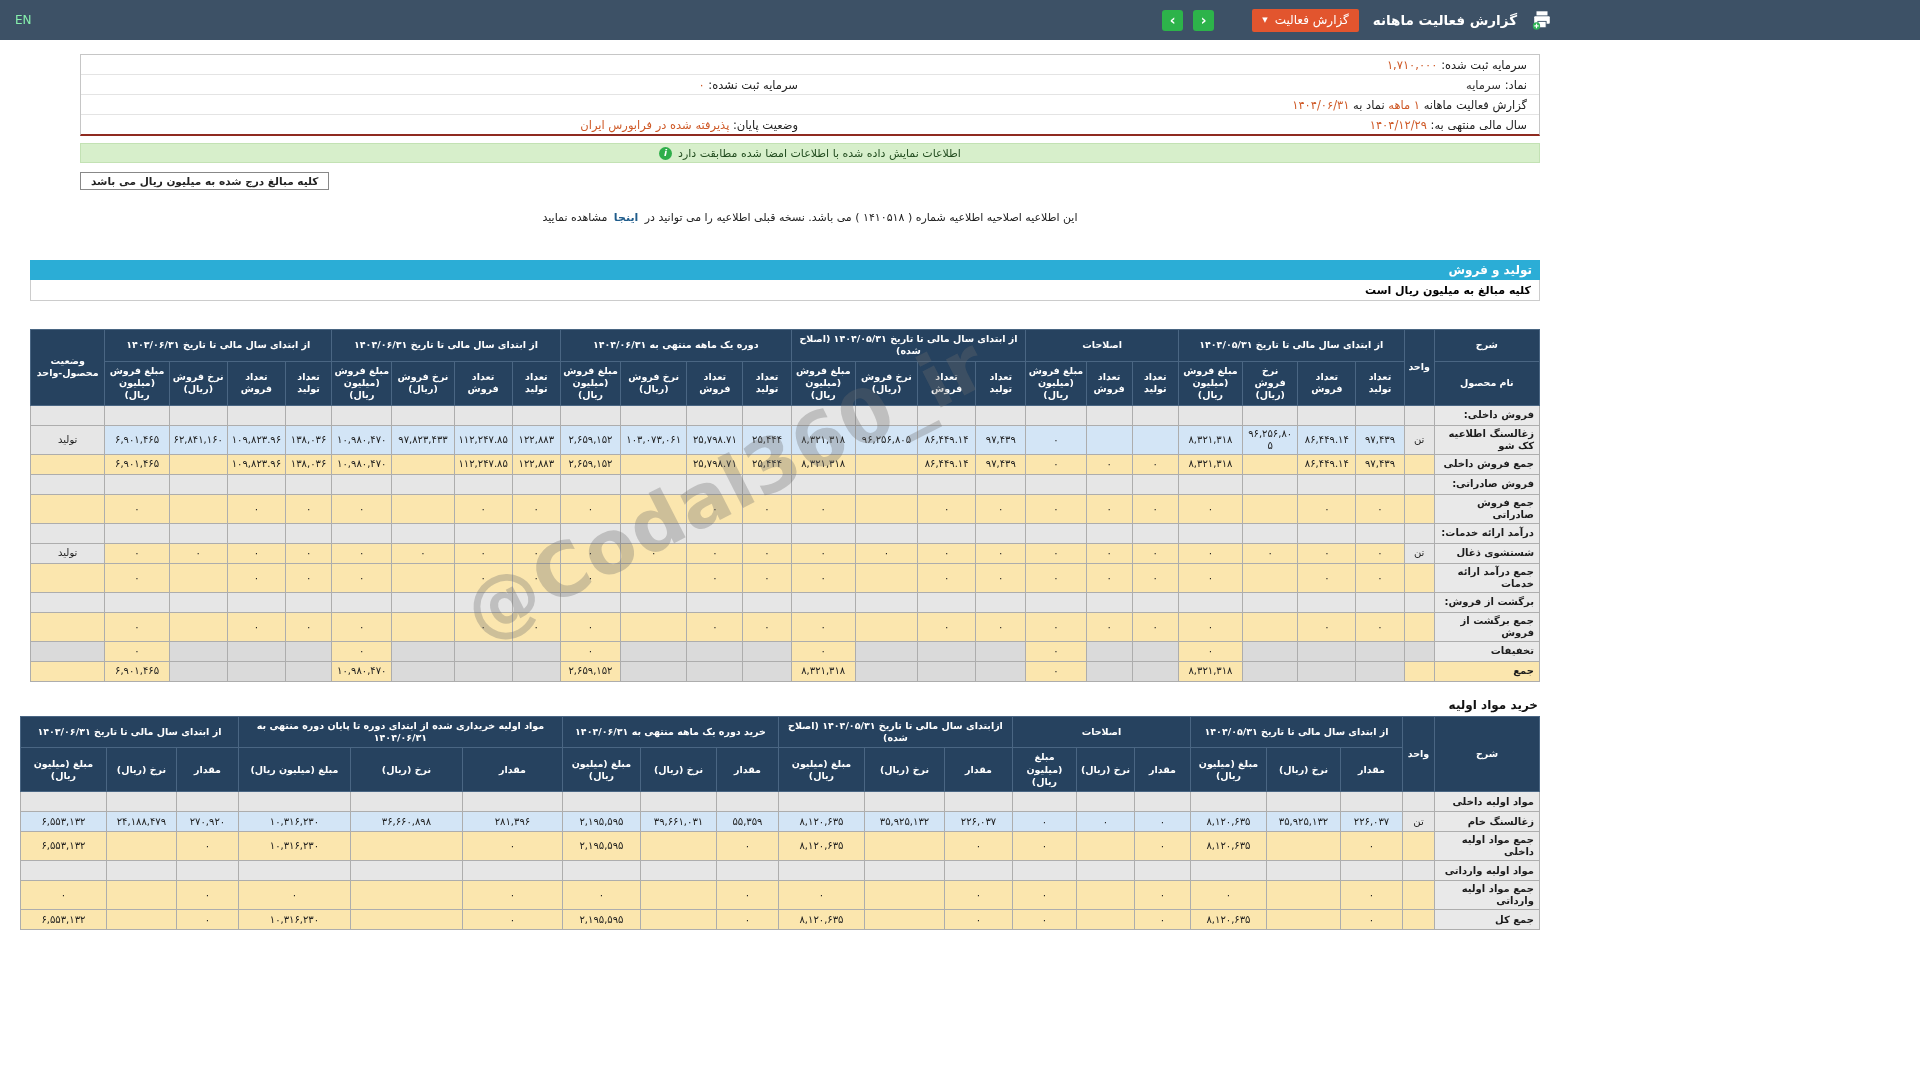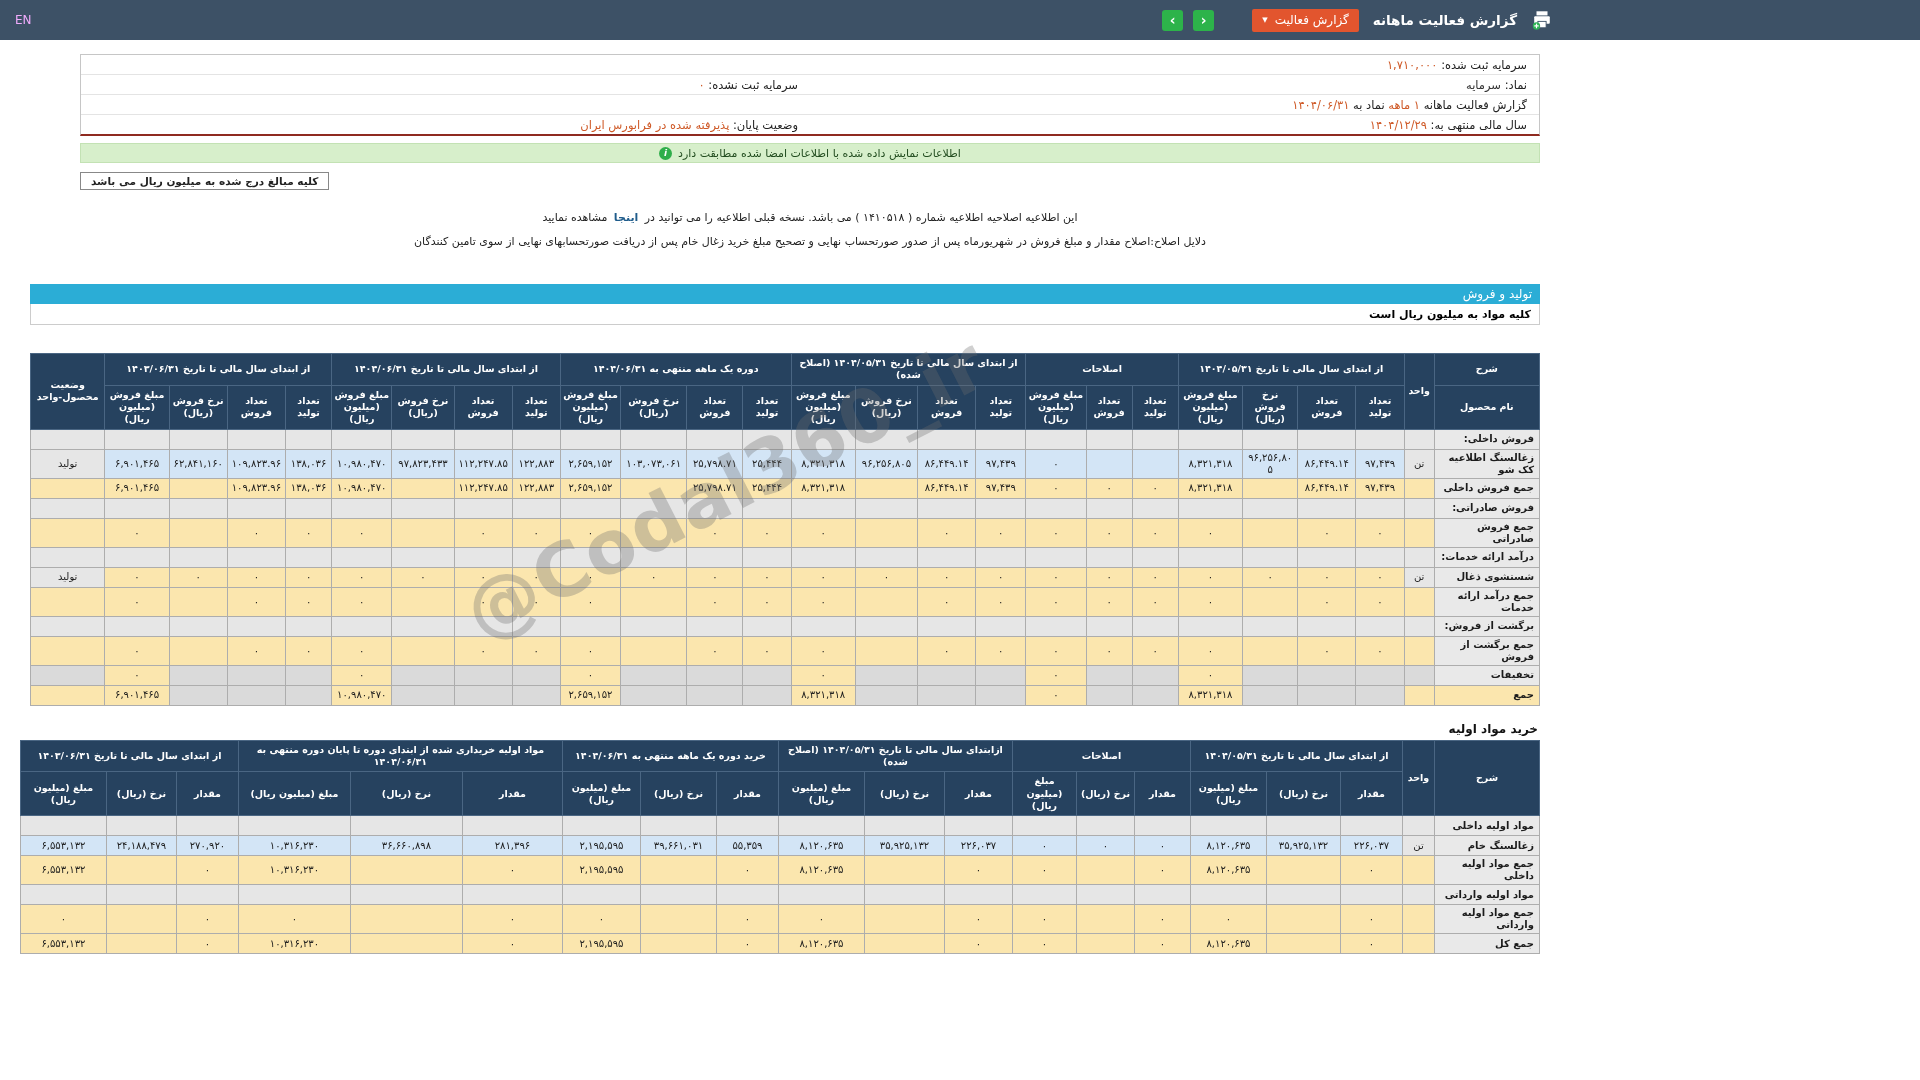--- a/index.html
+++ b/index.html
@@ -1,21 +1,21 @@
 <!DOCTYPE html>
 <html lang="fa" dir="rtl"><head>
 <meta charset="utf-8">
 <style>
   *{box-sizing:border-box;margin:0;padding:0}
   html,body{width:1920px;height:1080px;overflow:hidden;background:#fff;
     font-family:"DejaVu Sans",sans-serif;direction:rtl;position:relative}
 
   
   .topbar{height:40px;background:#3d5166;display:flex;align-items:center;padding:0 15px;direction:ltr}
-  .en-link{color:#f0abfc;font-size:12px;cursor:pointer}
+  .en-link{color:#86efac;font-size:12px;cursor:pointer}
   .flex-sp{flex:1}
   .tb-controls{display:flex;align-items:center;gap:10px;direction:ltr}
   .nav-btn{width:21px;height:21px;background:#2db34a;border:none;border-radius:3px;color:#fff;
     font-size:14px;font-weight:bold;line-height:19px;cursor:pointer;padding:0;font-family:inherit}
   .report-btn{background:#e2552e;border:none;border-radius:2px;color:#fff;font-size:12px;height:23px;
     padding:0 10px;display:flex;align-items:center;gap:7px;cursor:pointer;font-family:inherit;margin-left:28px}
   .report-btn .caret{font-size:7px;line-height:1}
   .tb-title{color:#fff;font-size:13.5px;font-weight:bold;margin:0 4px}
   .print-ic{display:flex;align-items:center;cursor:pointer}
   .end-sp{flex:0 0 352px}
@@ -38,21 +38,21 @@
   .amounts-note{width:max-content;margin:9px auto 0 0;border:1px solid #888;padding:2px 10px;
     font-size:10.5px;font-weight:bold;color:#222;background:#fff}
 
   .amend-1,.amend-2{text-align:center;font-size:11px;color:#222}
   .amend-1{margin-top:21px}
   .amend-2{margin-top:11px}
   .here-link{color:#1f5c8b;font-weight:bold;text-decoration:none;cursor:pointer;margin:0 3px}
 
   
   .tables-wrap{margin:36px 380px 0 30px}
-  .section-bar{height:20px;line-height:20px;background:#2badd6;color:#fff;font-size:12px;font-weight:normal;padding:0 8px}
+  .section-bar{height:20px;line-height:20px;background:#2badd6;color:#fff;font-size:12px;font-weight:bold;padding:0 8px}
   .section-sub{height:21px;line-height:21px;border:1px solid #ccc;border-top:none;font-size:11px;
     font-weight:bold;padding:0 8px;margin-bottom:28px;background:#fff}
 
   table.data-table{width:100%;border-collapse:collapse;table-layout:fixed;direction:rtl}
   .data-table th,.data-table td{border:1px solid #adadad;vertical-align:middle;text-align:center;word-wrap:break-word}
   .data-table thead th{background:#26425f;color:#fff;font-size:9.5px;font-weight:bold;padding:3px 2px;
     border-color:#4a6683;line-height:1.3}
   .data-table td{font-size:10px;color:#1c1c1c;padding:1px 3px;height:20px;line-height:1.2}
   .c-label{background:#e9e9e9;text-align:right !important;font-weight:bold;padding:2px 5px !important}
   .c-right{text-align:right !important;font-weight:bold;padding:2px 5px !important}
@@ -138,26 +138,25 @@
     <span class="info-ic">i</span>
   </div>
 
   <div class="amounts-note">کلیه مبالغ درج شده به میلیون ریال می باشد</div>
 
   <p class="amend-1">
     <span>این اطلاعیه اصلاحیه اطلاعیه شماره ( ۱۴۱۰۵۱۸ ) می باشد. نسخه قبلی اطلاعیه را می توانید در</span>
     <a class="here-link">اینجا</a>
     <span>مشاهده نمایید</span>
   </p>
-  <p class="amend-2">دلایل اصلاح:اصلاح مقدار و مبلغ فروش در شهریورماه پس از صدور صورتحساب نهایی و تصحیح مبلغ خرید زغال خام پس از دریافت صورتحسابهای نهایی از سوی تامین کنندگان</p>
 </div>
 
 <div class="tables-wrap">
   <div class="section-bar">تولید و فروش</div>
-  <div class="section-sub">کلیه مواد به میلیون ریال است</div>
+  <div class="section-sub">کلیه مبالغ به میلیون ریال است</div>
 
   <div id="production-table-mount">
       <table class="data-table">
         <colgroup>
           <col style="width: 105px;">
           <col style="width: 30px;">
           <col style="width: 48px;">
           <col style="width: 58px;">
           <col style="width: 55px;">
           <col style="width: 64px;">

